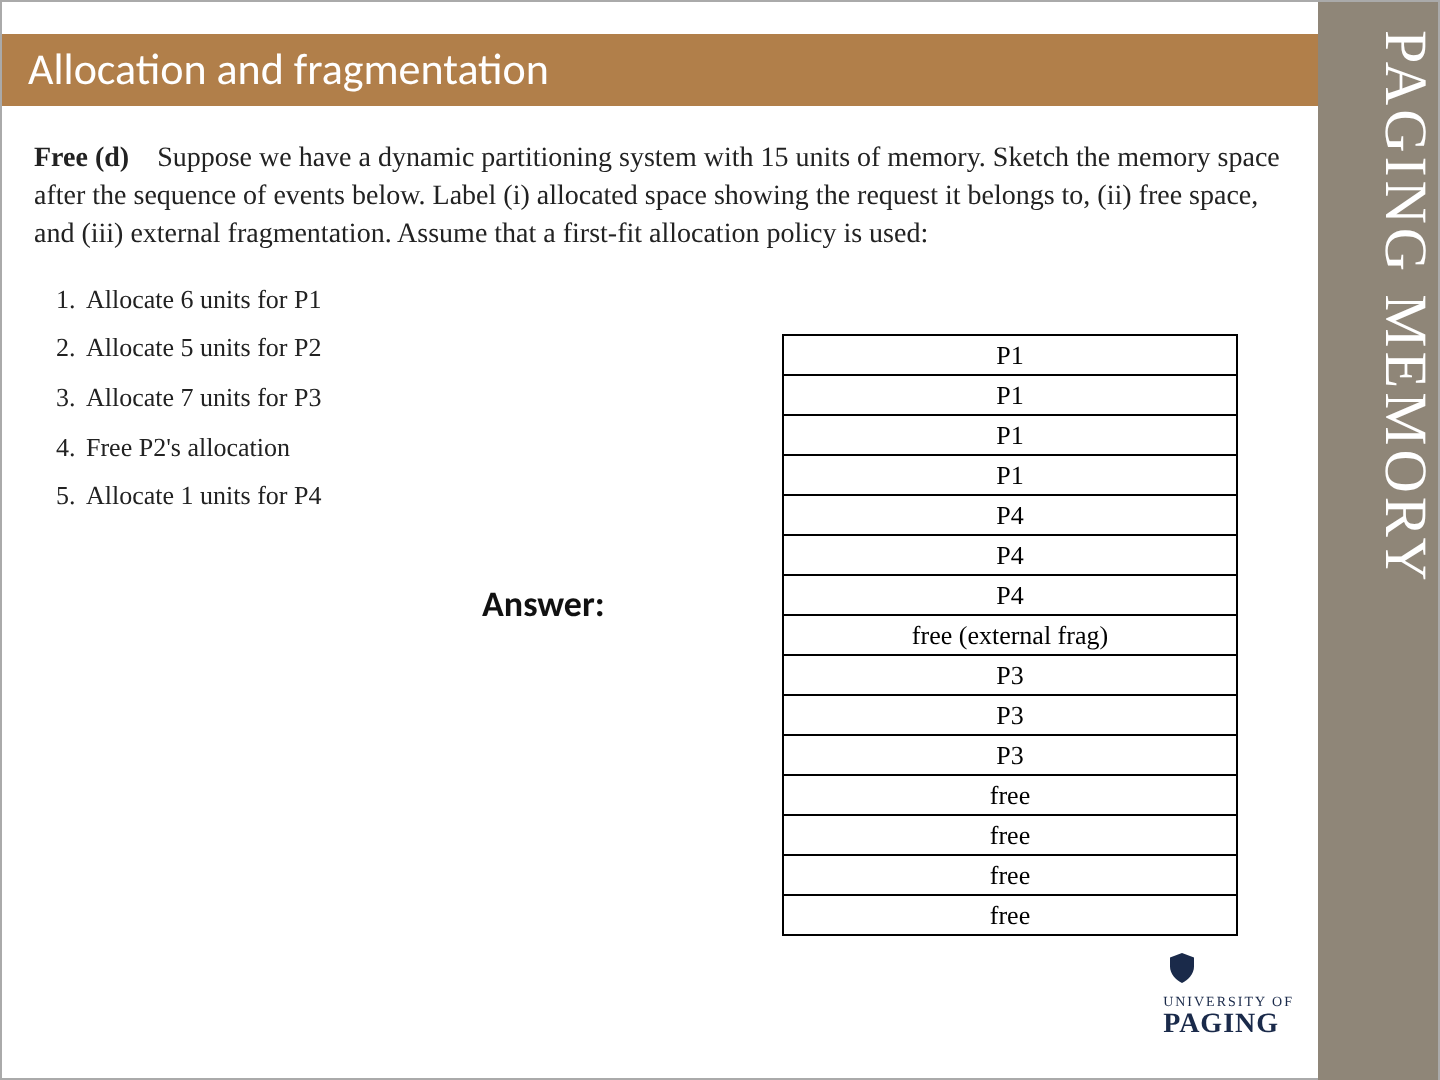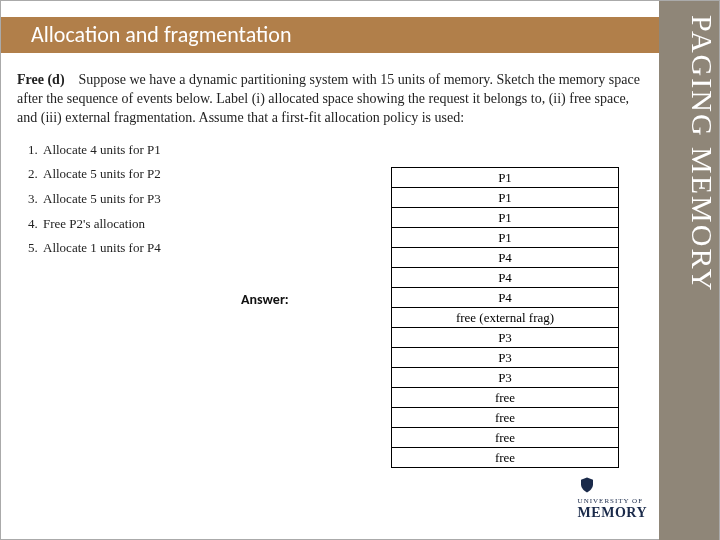--- a/index.html
+++ b/index.html
@@ -1,26 +1,26 @@
 <!DOCTYPE html>
 <html><head>
 <meta charset="utf-8">
 <style>
   * { box-sizing: border-box; margin: 0; padding: 0; }
   html, body { width: 720px; height: 540px; font-family: Calibri, Arial, sans-serif; background: #fff; overflow: hidden; }
   .slide { width: 720px; height: 540px; position: relative; border: 1px solid #aaa; }
-  .title-bar { position: absolute; left: 0; top: 16px; width: 660px; height: 36px; background: #b17f4a; color: #fff; font-size: 22px; line-height: 36px; padding-left: 30px; font-weight: 400; }
+  .title-bar { position: absolute; left: 0; top: 16px; width: 660px; height: 36px; background: #b17f4a; color: #fff; font-size: 22px; line-height: 36px; padding-left: 13px; font-weight: 400; }
   .side-tab { position: absolute; right: 0; top: 0; width: 60px; height: 540px; background: #8f8678; color: #fff; }
   .side-tab-text { position: absolute; top: 14px; left: 0; width: 60px; text-align: center; writing-mode: vertical-rl; font-size: 30px; letter-spacing: 2px; font-family: Georgia, 'Times New Roman', serif; }
   .body { position: absolute; left: 16px; top: 70px; right: 68px; font-family: 'Times New Roman', Georgia, serif; color: #222; }
   .part-line { font-size: 14px; line-height: 1.35; margin-bottom: 6px; }
   .part-label { font-weight: bold; }
   .steps { margin-top: 10px; margin-left: 6px; font-size: 13px; line-height: 1.9; }
   .steps li { margin-left: 18px; padding-left: 2px; }
-  .answer-label { position: absolute; left: 240px; top: 290px; font-family: Calibri, Arial, sans-serif; font-size: 14px; font-weight: bold; color: #111; }
+  .answer-label { position: absolute; left: 240px; top: 290px; font-family: Calibri, Arial, sans-serif; font-size: 18px; font-weight: bold; color: #111; }
   .mem-table { position: absolute; left: 390px; top: 166px; width: 228px; border-collapse: collapse; font-family: 'Times New Roman', Georgia, serif; font-size: 13px; border-radius: 23px; }
   .mem-table td { border: 1px solid #000; height: 20px; text-align: center; vertical-align: middle; }
   .logo { position: absolute; right: 72px; bottom: 18px; text-align: left; font-family: Georgia, 'Times New Roman', serif; color: #1a2a4a; }
   .logo .crest { font-size: 16px; line-height: 1; }
   .logo .uni { font-size: 7px; letter-spacing: 1px; }
   .logo .city { font-size: 14px; font-weight: bold; letter-spacing: 0.5px; }
 </style>
 </head>
 <body>
 
@@ -34,23 +34,23 @@
     <div class="side-tab-text">PAGING MEMORY</div>
   </div>
 
   <div class="body">
     <p class="part-line">
       <span class="part-label">Free (d)</span>
       &nbsp;&nbsp;
       <span>Suppose we have a dynamic partitioning system with 15 units of memory. Sketch the memory space after the sequence of events below. Label (i) allocated space showing the request it belongs to, (ii) free space, and (iii) external fragmentation. Assume that a first-fit allocation policy is used:</span>
     </p>
     <ol class="steps">
-      <li>Allocate 4 units for P1</li>
+      <li>Allocate 6 units for P1</li>
       <li>Allocate 5 units for P2</li>
-      <li>Allocate 5 units for P3</li>
+      <li>Allocate 7 units for P3</li>
       <li>Free P2's allocation</li>
       <li>Allocate 1 units for P4</li>
     </ol>
   </div>
 
   <div class="answer-label">Answer:</div>
 
   <table class="mem-table">
     <tbody>
         <tr>
@@ -101,16 +101,16 @@
   </tbody>
     </table>
 
   <div class="logo">
     <div class="crest">
       <svg width="18" height="18" viewBox="0 0 24 24">
           <path fill="#1a2a4a" d="M12 2 L20 5 V11 C20 16 16 20 12 22 C8 20 4 16 4 11 V5 Z"></path>
         </svg>
     </div>
     <div class="uni">UNIVERSITY OF</div>
-    <div class="city">MEMORY</div>
+    <div class="city">PAGING</div>
   </div>
 
 </div>
 
 </body></html>

